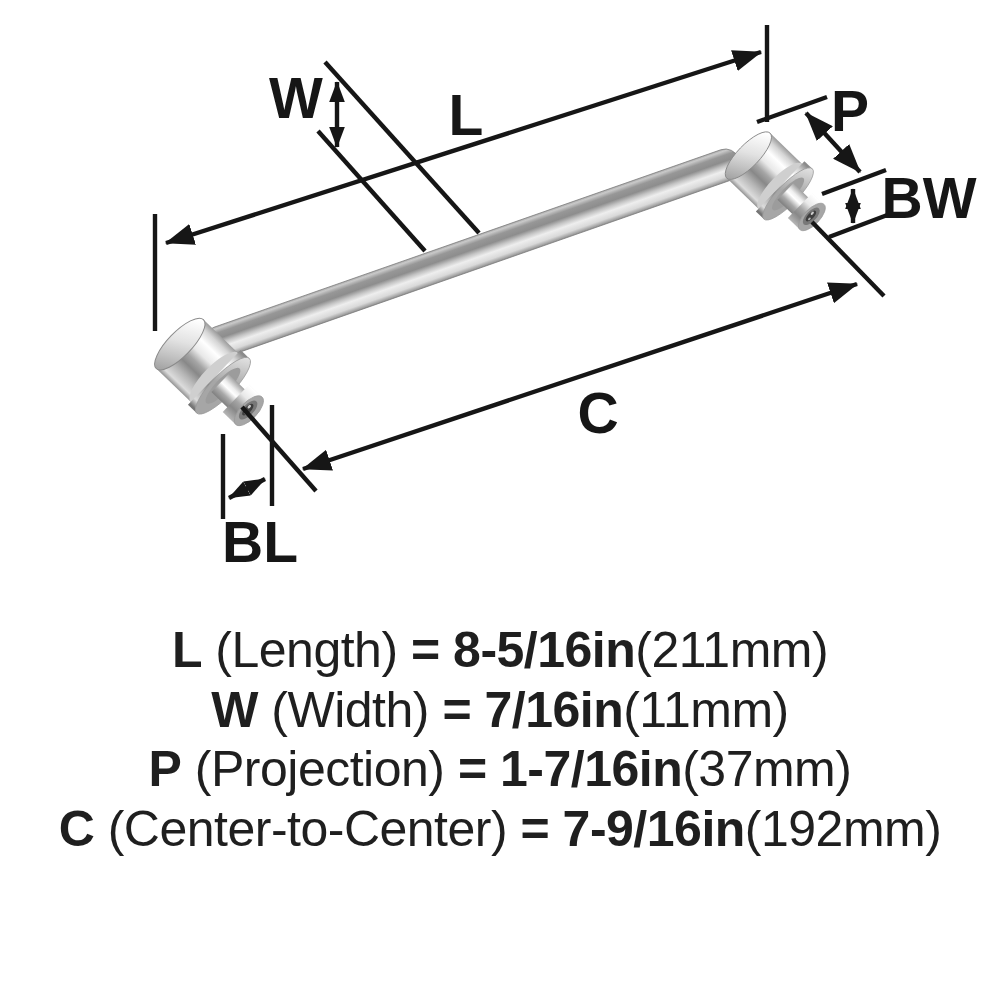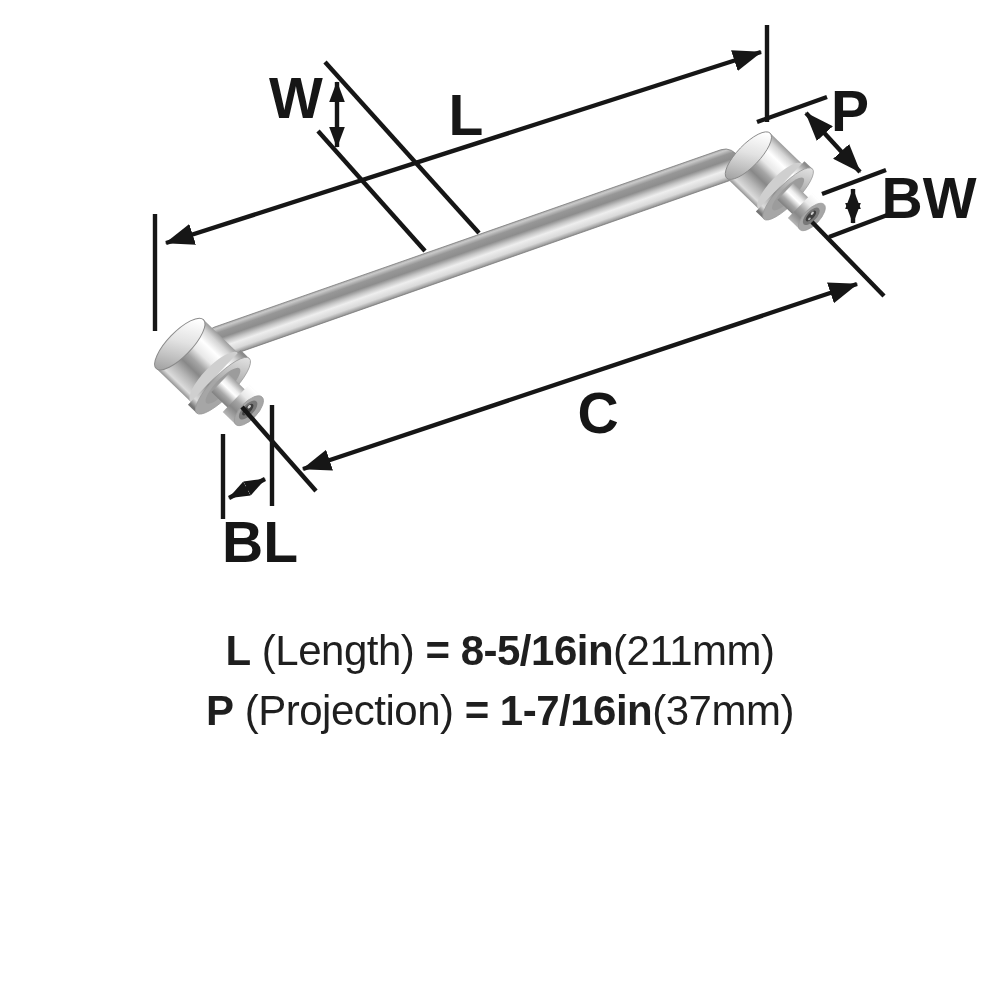--- a/index.html
+++ b/index.html
@@ -18,21 +18,21 @@
     fill:#161616;
   }
   .spec-block{
     position:absolute;
     left:0;top:621px;
     width:1000px;
     text-align:center;
     color:#1f1f1f;
   }
   .spec-row{
-    font-size:42px;
+    font-size:50px;
     line-height:59.5px;
     white-space:nowrap;
     letter-spacing:-0.5px;
   }
   .spec-row .ab,.spec-row .vl{font-weight:bold;}
   .spec-row .nm,.spec-row .mt{font-weight:normal;}
 </style>
 </head>
 <body>
 
@@ -153,19 +153,29 @@
     <text class="dim-label" x="260" y="562" text-anchor="middle">BL</text>
   </svg>
 
   <div class="spec-block">
     <div class="spec-row">
       <span class="ab">L</span>
       <span class="nm">(Length)</span>
       <span class="vl">= 8-5/16in</span><span class="mt">(211mm)</span>
     </div>
     <div class="spec-row">
+      <span class="ab">W</span>
+      <span class="nm">(Width)</span>
+      <span class="vl">= 7/16in</span><span class="mt">(11mm)</span>
+    </div>
+    <div class="spec-row">
       <span class="ab">P</span>
       <span class="nm">(Projection)</span>
       <span class="vl">= 1-7/16in</span><span class="mt">(37mm)</span>
+    </div>
+    <div class="spec-row">
+      <span class="ab">C</span>
+      <span class="nm">(Center-to-Center)</span>
+      <span class="vl">= 7-9/16in</span><span class="mt">(192mm)</span>
     </div>
   </div>
 
 </div>
 
 </body></html>

